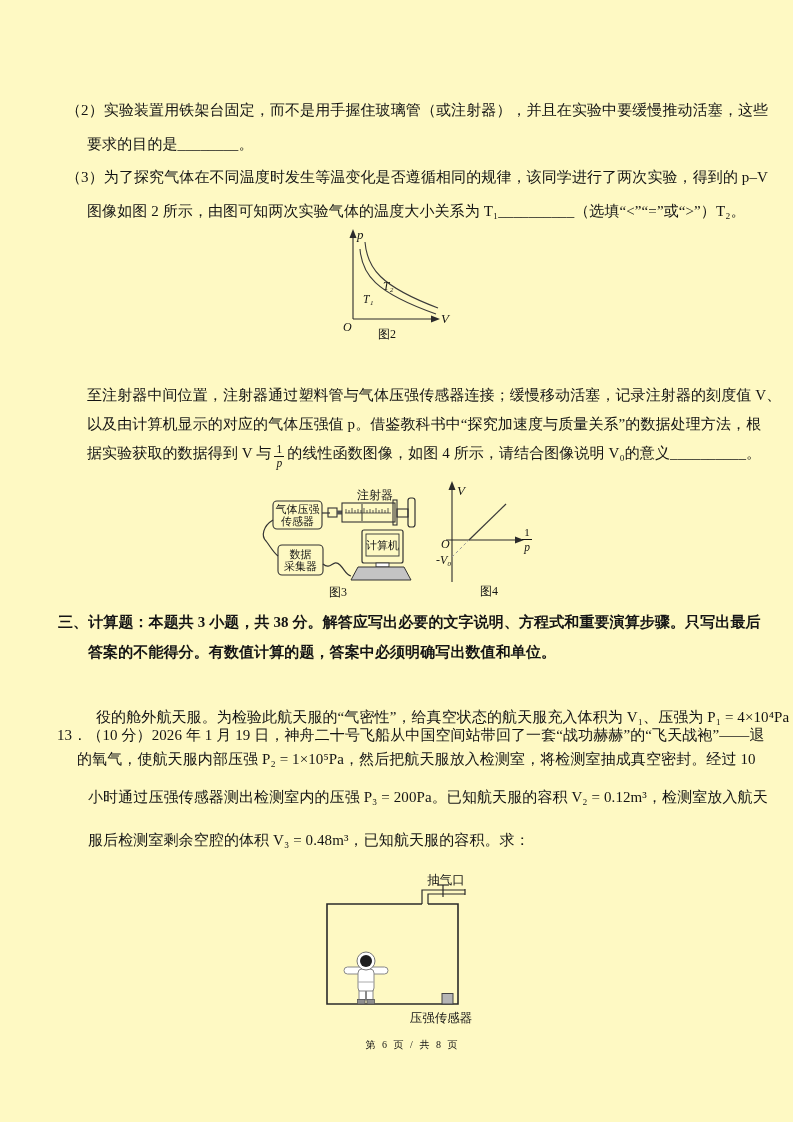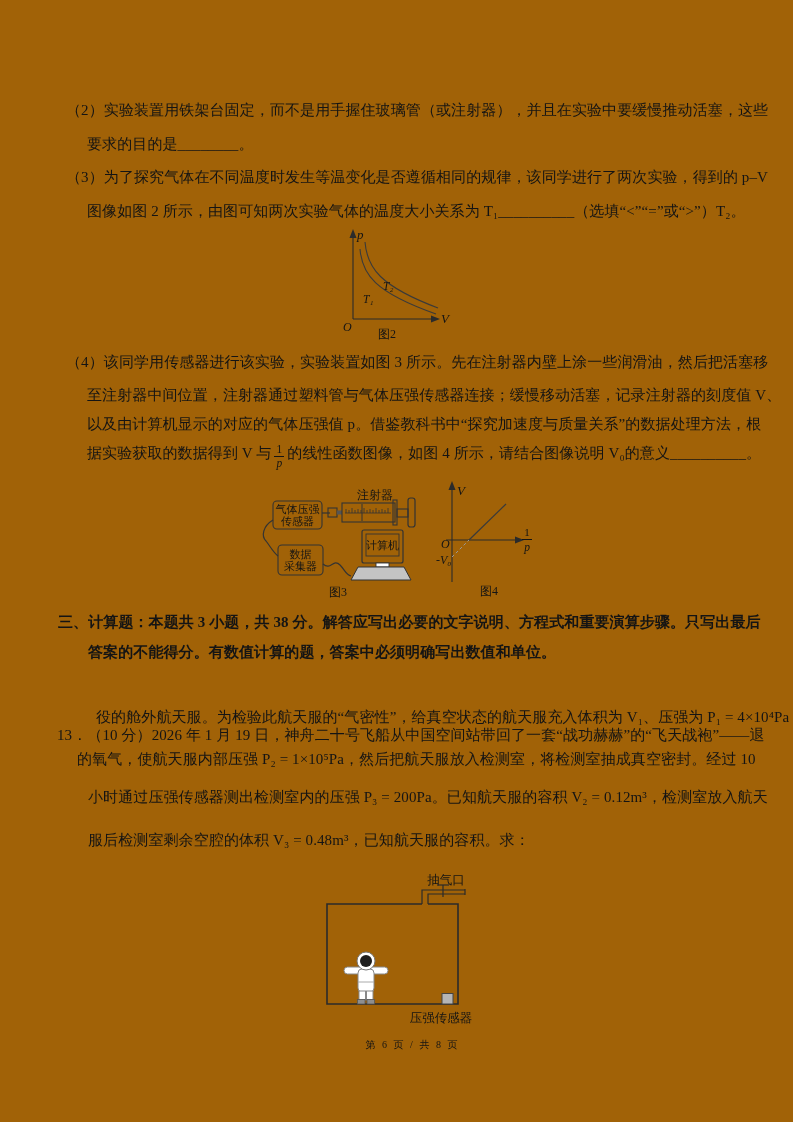--- a/index.html
+++ b/index.html
@@ -1,19 +1,19 @@
 <!DOCTYPE html>
 <html><head>
 <meta charset="utf-8">
 <style>
   html,body{margin:0;padding:0;background:#ffffff;}
   .page{
     position:relative;
     width:793px;height:1122px;
-    background:#a16207;
+    background:#fef9c3;
     font-family:"Liberation Serif","DejaVu Serif",serif;
     color:#141414;
     overflow:hidden;
     text-decoration:underline;
   }
   .ln{
     position:absolute;
     white-space:nowrap;
     font-size:15px;
     line-height:20px;
@@ -53,21 +53,20 @@
     <path d="M27,16 C29,42 42,60 100,82" fill="none" stroke="#3a3a3a" stroke-width="1.1"></path>
     <path d="M22,23 C24,48 36,66 98,88" fill="none" stroke="#3a3a3a" stroke-width="1.1"></path>
     <text x="19" y="13" font-size="13" font-style="italic">p</text>
     <text x="103" y="97" font-size="13" font-style="italic">V</text>
     <text x="5" y="105" font-size="12" font-style="italic">O</text>
     <text x="45" y="64" font-size="11.5" font-style="italic">T₂</text>
     <text x="25" y="77" font-size="11.5" font-style="italic">T₁</text>
     <text x="49" y="112" font-size="12" text-anchor="middle">图2</text>
   </svg>
 
-  <div class="ln" style="left:66px;top:352px;">（4）该同学用传感器进行该实验，实验装置如图 3 所示。先在注射器内壁上涂一些润滑油，然后把活塞移</div>
   <div class="ln" style="left:87px;top:414px;">以及由计算机显示的对应的气体压强值 p。借鉴教科书中“探究加速度与质量关系”的数据处理方法，根</div>
   <div class="ln" style="left:87px;top:385px;">至注射器中间位置，注射器通过塑料管与气体压强传感器连接；缓慢移动活塞，记录注射器的刻度值 V、</div>
   <div class="ln flexline" style="left:87px;top:443px;">
     <span>据实验获取的数据得到 V 与</span>
     <span class="frac">
       <span class="fnum">1</span>
       <span>p</span>
     </span>
     <span>的线性函数图像，如图 4 所示，请结合图像说明 V₀的意义__________。</span>
   </div>

